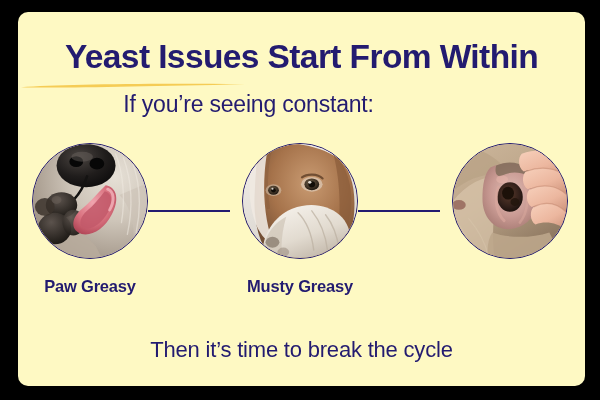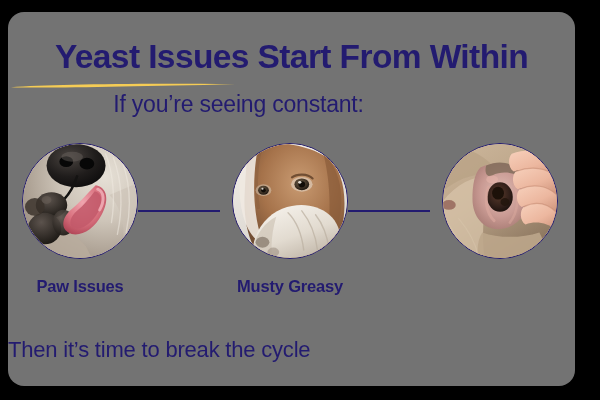--- a/index.html
+++ b/index.html
@@ -9,26 +9,26 @@
     height: 400px;
     background: #000000;
     overflow: hidden;
   }
   body {
     font-family: "Liberation Sans", sans-serif;
   }
 
   #card {
     position: absolute;
-    left: 8px;
+    left: 18px;
     top: 12px;
     width: 567px;
     height: 374px;
-    background: #737373;
-    border-radius: 16px;
+    background: #fef9c3;
+    border-radius: 10px;
     overflow: hidden;
   }
 
   
   #title-wrap {
     position: absolute;
     left: 0;
     top: 26px;
     width: 567px;
     text-align: center;
@@ -115,21 +115,21 @@
     letter-spacing: -0.2px;
     white-space: nowrap;
   }
 
   
   #footer {
     position: absolute;
     left: 0;
     top: 325px;
     width: 567px;
-    text-align: left;
+    text-align: center;
     font-size: 22px;
     color: #231B70;
     letter-spacing: -0.2px;
     white-space: nowrap;
   }
 </style>
 </head>
 <body>
 
 <div id="card">
@@ -196,21 +196,21 @@
           <path d="M88,52 C98,62 104,80 102,100 L116,108 L116,40 Z" fill="#cbc2b6" opacity="0.6"></path>
           <path d="M96,8 C104,30 106,60 100,92" stroke="# efe9e0" stroke-width="0" fill="none"></path>
           <g stroke="#efe9e0" stroke-width="1.4" opacity="0.55" fill="none" stroke-linecap="round">
             <path d="M92,14 C100,36 102,64 96,92"></path>
             <path d="M101,18 C109,40 110,66 105,90"></path>
             <path d="M84,10 C92,30 94,56 90,80"></path>
           </g>
         </svg>
       </div>
     </div>
-    <div class="caption">Paw Issues</div>
+    <div class="caption">Paw Greasy</div>
   </div>
 
   <div class="circle-item" id="item-2">
     <div class="photo-circle">
       <div class="photo-inner">
         <svg viewBox="0 0 116 116" preserveAspectRatio="xMidYMid slice">
           <defs>
             <linearGradient id="g2bg" x1="0" y1="0" x2="0.3" y2="1">
               <stop offset="0%" stop-color="#f3f0ec"></stop>
               <stop offset="100%" stop-color="#d9d4cd"></stop>

